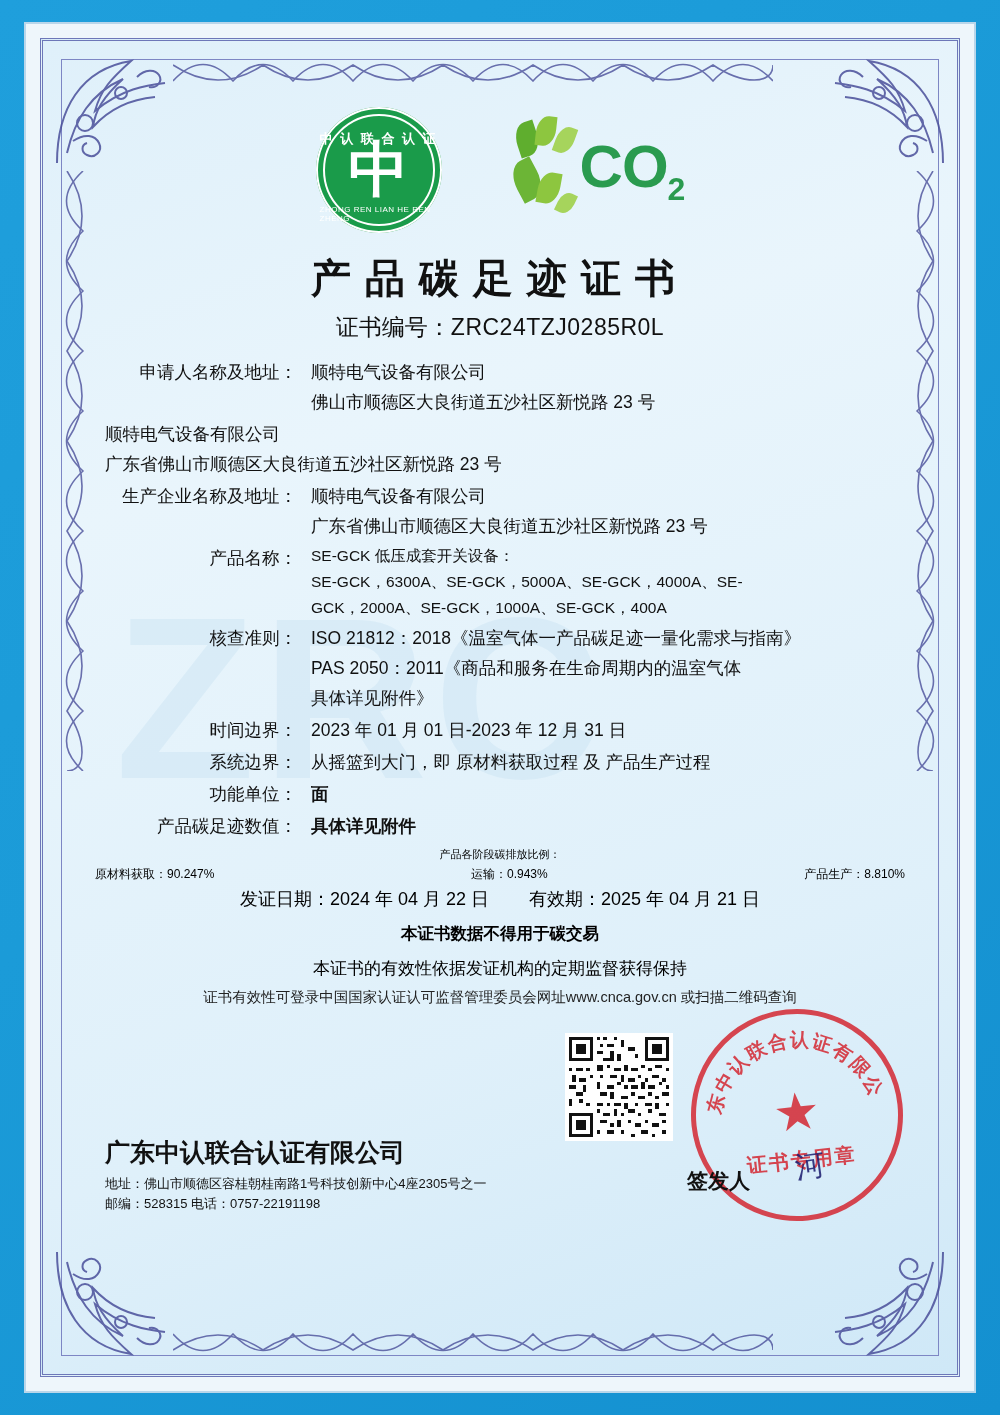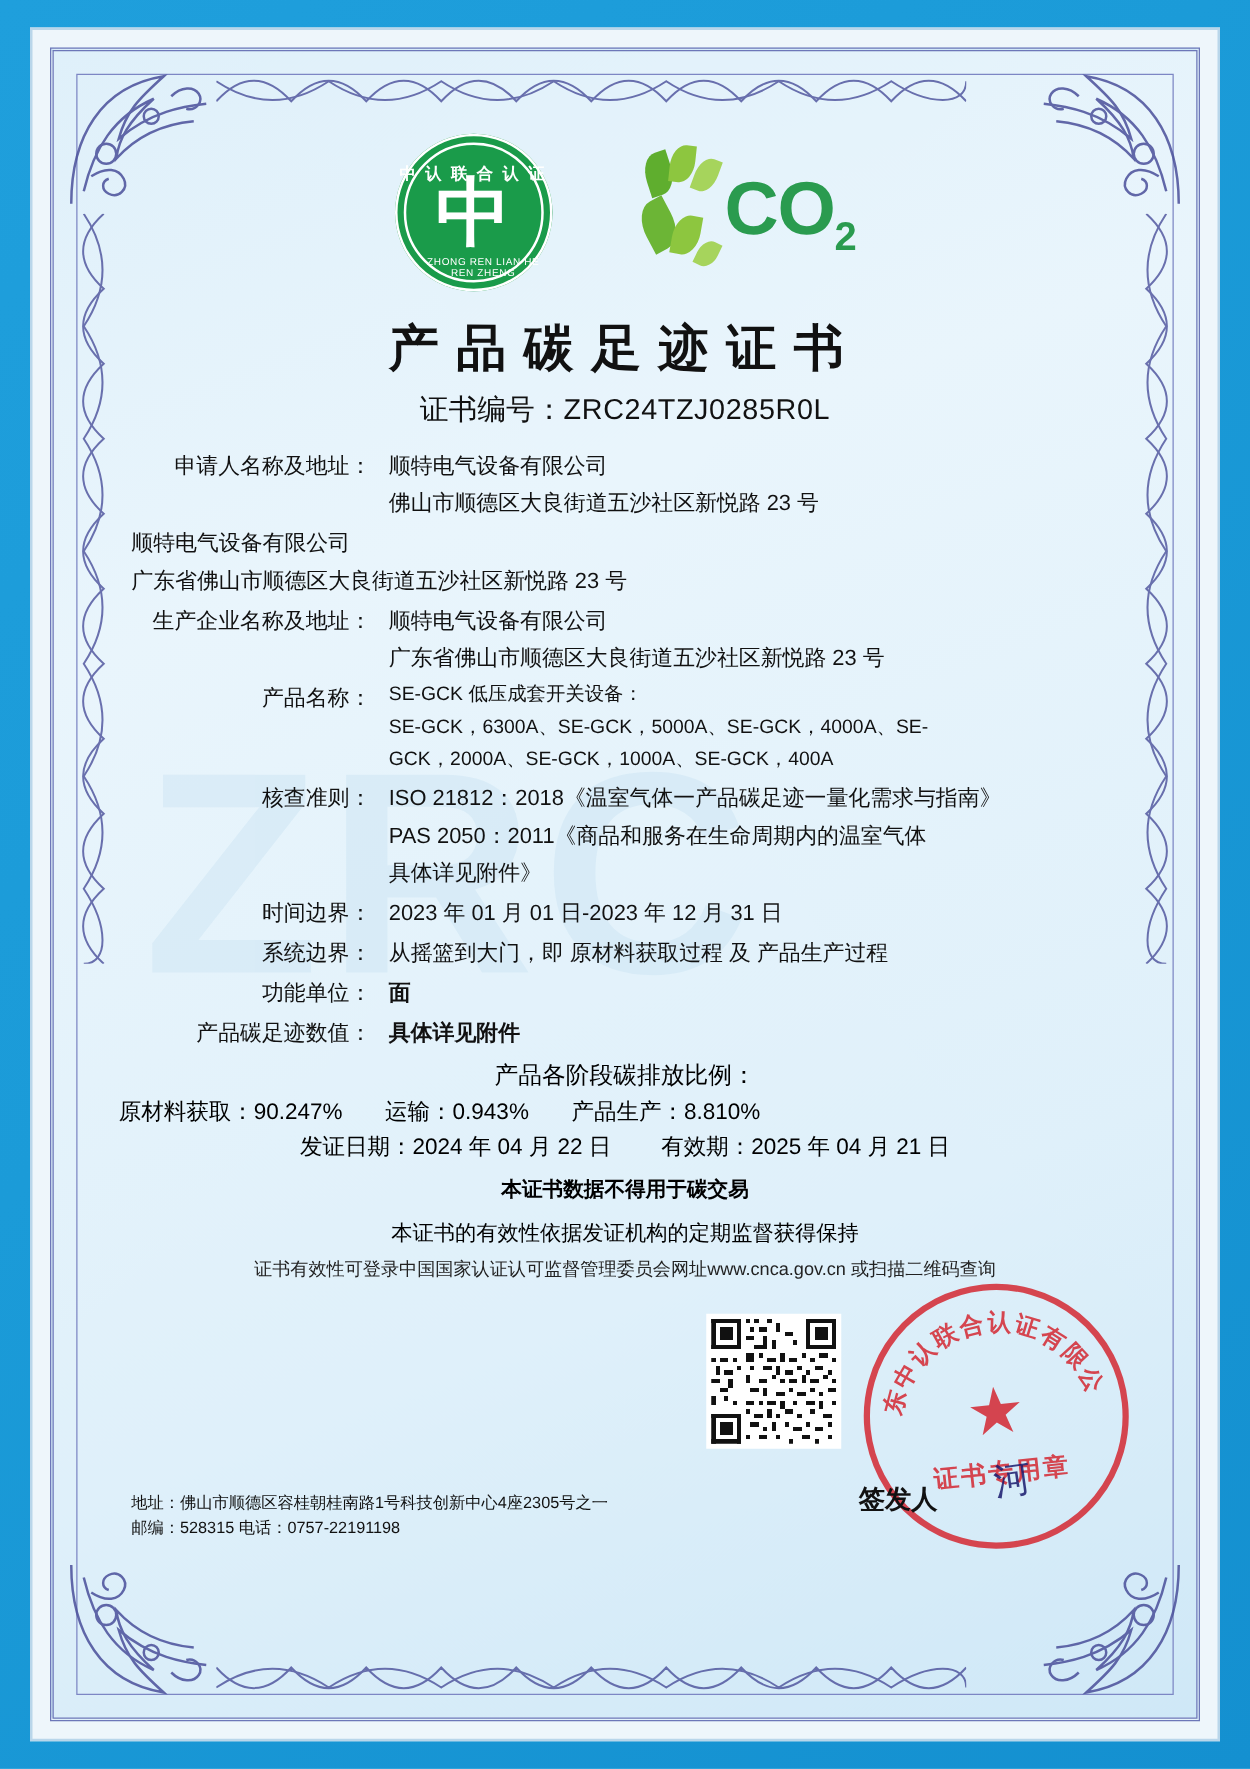--- a/index.html
+++ b/index.html
@@ -56,21 +56,21 @@
     user-select:none;
   }
   .content{position:relative;z-index:2;}
 
   
   .logos{display:flex;justify-content:center;align-items:center;gap:70px;padding-top:18px;height:130px;}
   .logo-zrlh{width:126px;height:126px;border-radius:50%;background:#1a9b4a;position:relative;box-shadow:0 0 0 2px #fff inset;}
   .logo-zrlh .ring{position:absolute;inset:7px;border-radius:50%;border:2px solid #fff;}
   .logo-zrlh .cn{position:absolute;inset:0;display:flex;align-items:center;justify-content:center;color:#fff;font-size:13px;letter-spacing:2px;font-weight:700;top:-62px;}
   .logo-zrlh .mark{position:absolute;inset:0;display:flex;align-items:center;justify-content:center;color:#fff;font-size:60px;font-weight:700;font-family:"Liberation Serif",serif;}
-  .logo-zrlh .pinyin{position:absolute;left:16px;right:0;bottom:10px;text-align:center;color:#fff;font-size:8px;letter-spacing:.5px;}
+  .logo-zrlh .pinyin{position:absolute;left:4px;right:0;bottom:10px;color:#fff;font-size:8px;letter-spacing:.5px;}
   .logo-co2{display:flex;align-items:center;gap:2px;}
   .logo-co2 .leafgrp{position:relative;width:66px;height:108px;}
   .leaf{position:absolute;background:#7ac143;border-radius:60% 0 60% 0;}
   .l1{width:22px;height:34px;left:4px;top:6px;transform:rotate(-18deg);background:#5fae2e;}
   .l2{width:20px;height:30px;left:24px;top:0px;transform:rotate(6deg);background:#8dc63f;}
   .l3{width:18px;height:28px;left:44px;top:10px;transform:rotate(20deg);background:#a6d45c;}
   .l4{width:26px;height:40px;left:2px;top:44px;transform:rotate(-28deg);background:#6cb536;}
   .l5{width:22px;height:32px;left:26px;top:56px;transform:rotate(10deg);background:#8dc63f;}
   .l6{width:16px;height:22px;left:46px;top:76px;transform:rotate(26deg);background:#a6d45c;}
   .co2txt{font-size:60px;font-weight:700;color:#2a9b4f;font-family:"Liberation Sans",sans-serif;letter-spacing:-1px;}
@@ -87,22 +87,22 @@
   .certno .num{letter-spacing:.5px;}
 
   .rows{margin:0 10px;font-size:17.5px;color:#111;}
   .row{display:flex;align-items:flex-start;margin-bottom:2px;}
   .lbl{width:192px;text-align:right;padding-right:14px;flex:none;font-size:17.5px;line-height:30px;}
   .val{flex:1;line-height:30px;}
   .val .sub{display:block;}
   .small{font-size:15.5px;line-height:26px;}
   .val.bold2{font-weight:700;}
 
-  .center-line{text-align:center;font-size:19px;margin:6px 0 2px 0;}
-  .ratio{display:flex;justify-content:flex-start;gap:34px;font-size:18px;margin-top:4px;}
+  .center-line{text-align:center;font-size:11px;margin:6px 0 2px 0;}
+  .ratio{display:flex;justify-content:space-between;gap:34px;font-size:12px;margin-top:4px;}
   .dates{display:flex;justify-content:center;gap:40px;font-size:18px;margin-top:4px;}
   .notice1{text-align:center;font-weight:700;font-size:16.5px;margin-top:12px;}
   .notice2{text-align:center;font-size:17px;margin-top:12px;}
   .notice3{text-align:center;font-size:14.5px;margin-top:8px;color:#222;}
 
   .footer{position:relative;margin-top:18px;height:190px;}
   .qr{position:absolute;left:470px;top:8px;width:108px;height:108px;background:#fff;padding:4px;box-sizing:border-box;}
   .qr canvas,.qr .grid{width:100%;height:100%;}
   .org{position:absolute;left:10px;bottom:46px;font-size:25px;font-weight:700;color:#111;}
   .addr{position:absolute;left:10px;bottom:22px;font-size:13px;color:#111;}
@@ -410,20 +410,21 @@
                   <rect x="11" y="27" width="2" height="1"></rect>
                   <rect x="15" y="27" width="1" height="1"></rect>
                 <rect x="18" y="28" width="1" height="1"></rect>
                   <rect x="21" y="27" width="2" height="1"></rect>
                   <rect x="24" y="28" width="1" height="1"></rect>
                 <rect x="27" y="27" width="1" height="1"></rect>
               </g>
             </svg>
           </div>
 
+          <div class="org">广东中认联合认证有限公司</div>
           <div class="addr">地址：佛山市顺德区容桂朝桂南路1号科技创新中心4座2305号之一</div>
           <div class="addr2">邮编：528315    电话：0757-22191198</div>
 
           <div class="stamp">
             <svg class="arc" viewBox="0 0 212 212">
               <defs>
                   <path id="arcpath" d="M 24 116 A 82 82 0 0 1 188 116"></path>
                 </defs>
               <text><textPath href="#arcpath" startOffset="50%" text-anchor="middle">东中认联合认证有限公</textPath></text>
             </svg>

